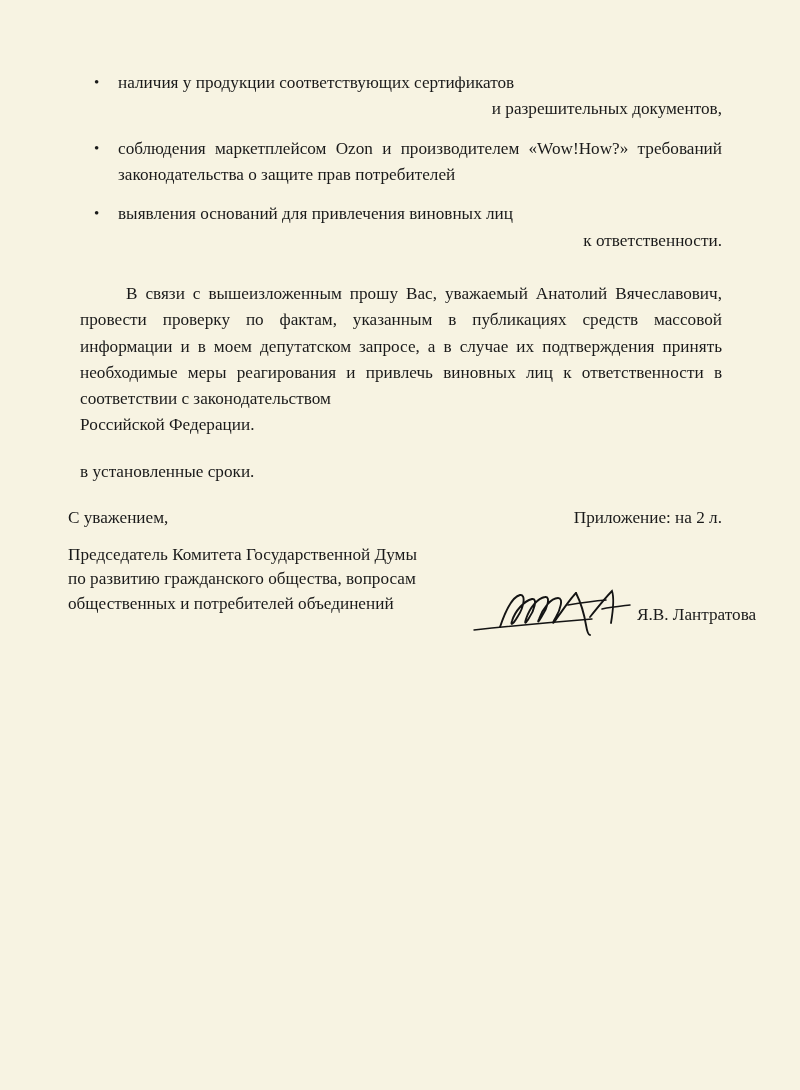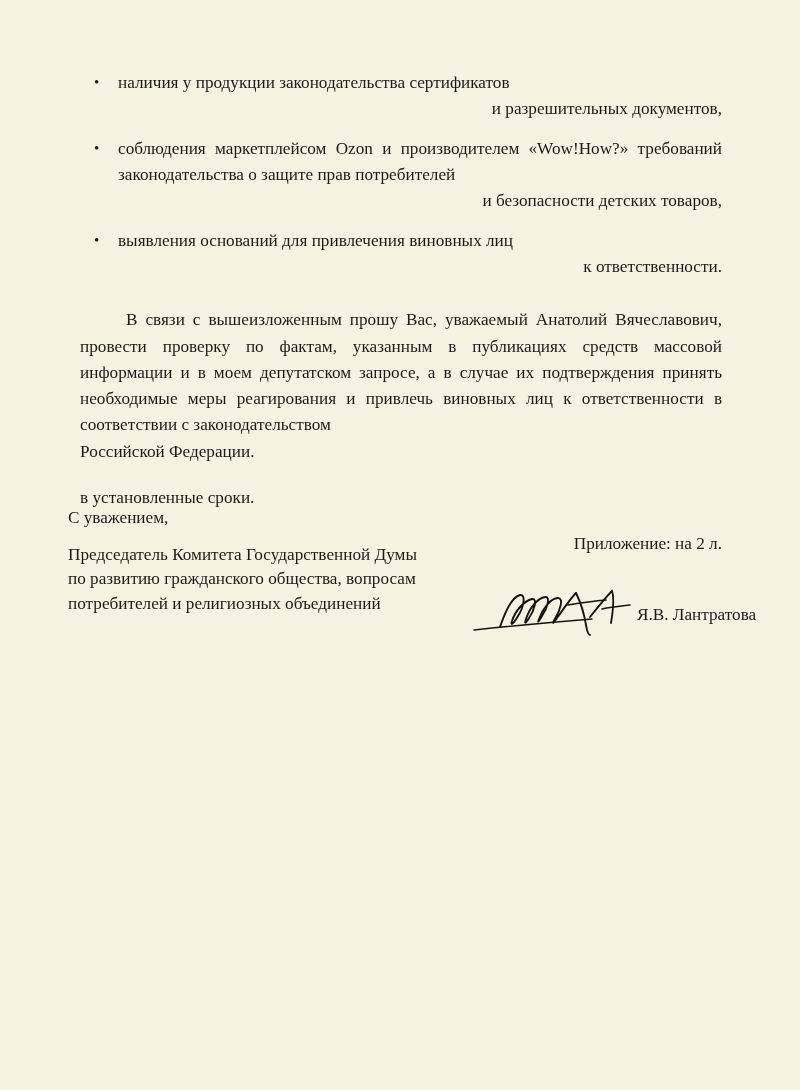--- a/index.html
+++ b/index.html
@@ -121,27 +121,26 @@
 </style>
 </head>
 <body>
 
 <div class="page">
 
   <div class="content">
 
     <ul class="bullets">
       <li>
-        <span>наличия у продукции законодательства сертификатов</span>
+        <span>наличия у продукции соответствующих сертификатов</span>
         <span class="last-line">и разрешительных документов,</span>
       </li>
       <li>
         <span>соблюдения маркетплейсом Ozon и производителем «Wow!How?»</span>
         <span>требований законодательства о защите прав потребителей</span>
-        <span class="last-line">и безопасности детских товаров,</span>
       </li>
       <li>
         <span>выявления оснований для привлечения виновных лиц</span>
         <span class="last-line">к ответственности.</span>
       </li>
     </ul>
 
     <div class="gap-1"></div>
 
     <p class="para">
@@ -161,21 +160,21 @@
 
   </div>
 
   <div class="sign-block">
     <p class="regards">С уважением,</p>
 
     <div class="sign-row">
       <div class="title-lines">
         <div>Председатель Комитета Государственной Думы</div>
         <div>по развитию гражданского общества, вопросам</div>
-        <div>потребителей и религиозных объединений</div>
+        <div>общественных и потребителей объединений</div>
       </div>
 
       <div class="signature-area">
         <svg class="sig-ink" viewBox="0 0 200 58" xmlns="http://www.w3.org/2000/svg">
           <g fill="none" stroke="#141414" stroke-width="1.6" stroke-linecap="round">
             <path d="M2 47 C 30 44, 70 40, 120 36" stroke-width="1.4"></path>
             <path d="M28 44 C 34 26, 40 14, 48 12 C 54 11, 52 24, 46 33 C 42 40, 38 44, 40 38 C 43 28, 52 18, 60 16 C 66 15, 62 28, 57 35 C 54 40, 52 42, 54 36 C 58 24, 66 15, 73 14 C 79 13, 75 26, 70 33 C 67 38, 65 41, 67 36 C 71 25, 79 15, 86 15 C 92 15, 88 27, 84 34 C 81 39, 80 42, 83 38 C 90 28, 98 16, 104 10" stroke-width="1.9"></path>
             <path d="M104 10 C 108 18, 112 30, 114 42 C 115 48, 116 52, 118 52" stroke-width="1.9"></path>
             <path d="M96 22 C 108 20, 122 18, 134 17" stroke-width="1.6"></path>
             <path d="M118 34 C 126 24, 134 14, 140 8 C 142 14, 141 28, 139 40" stroke-width="1.8"></path>

